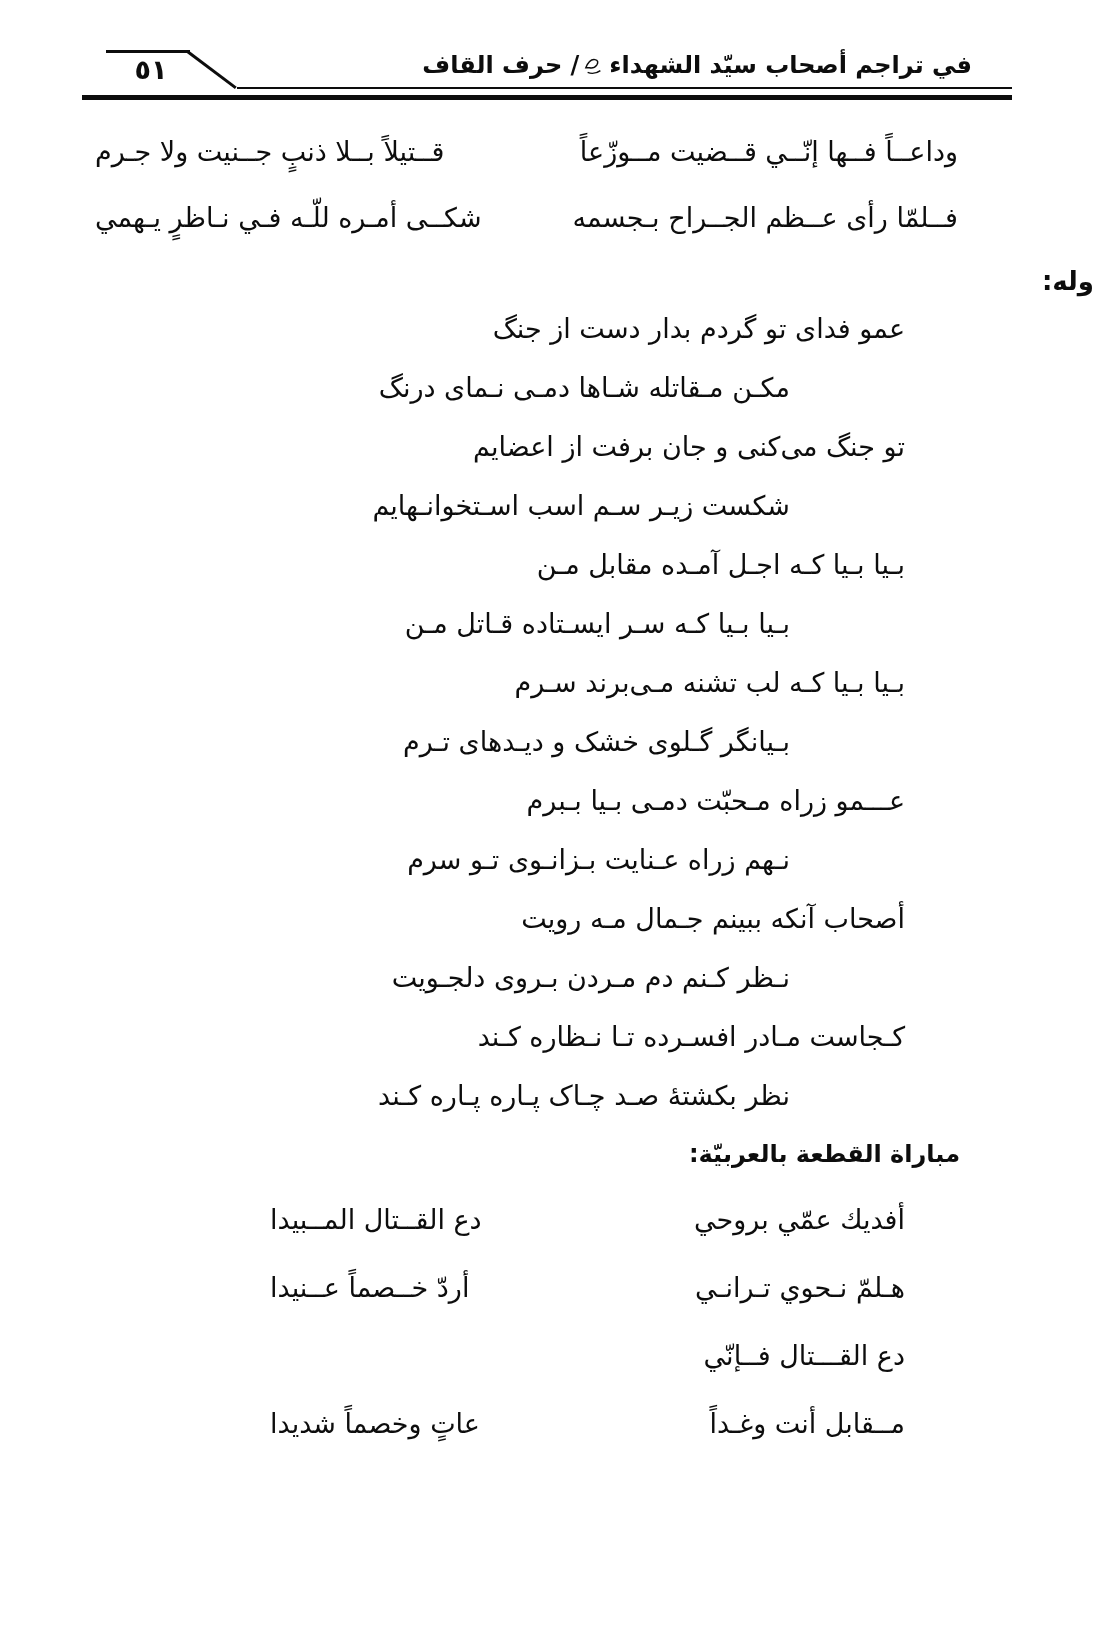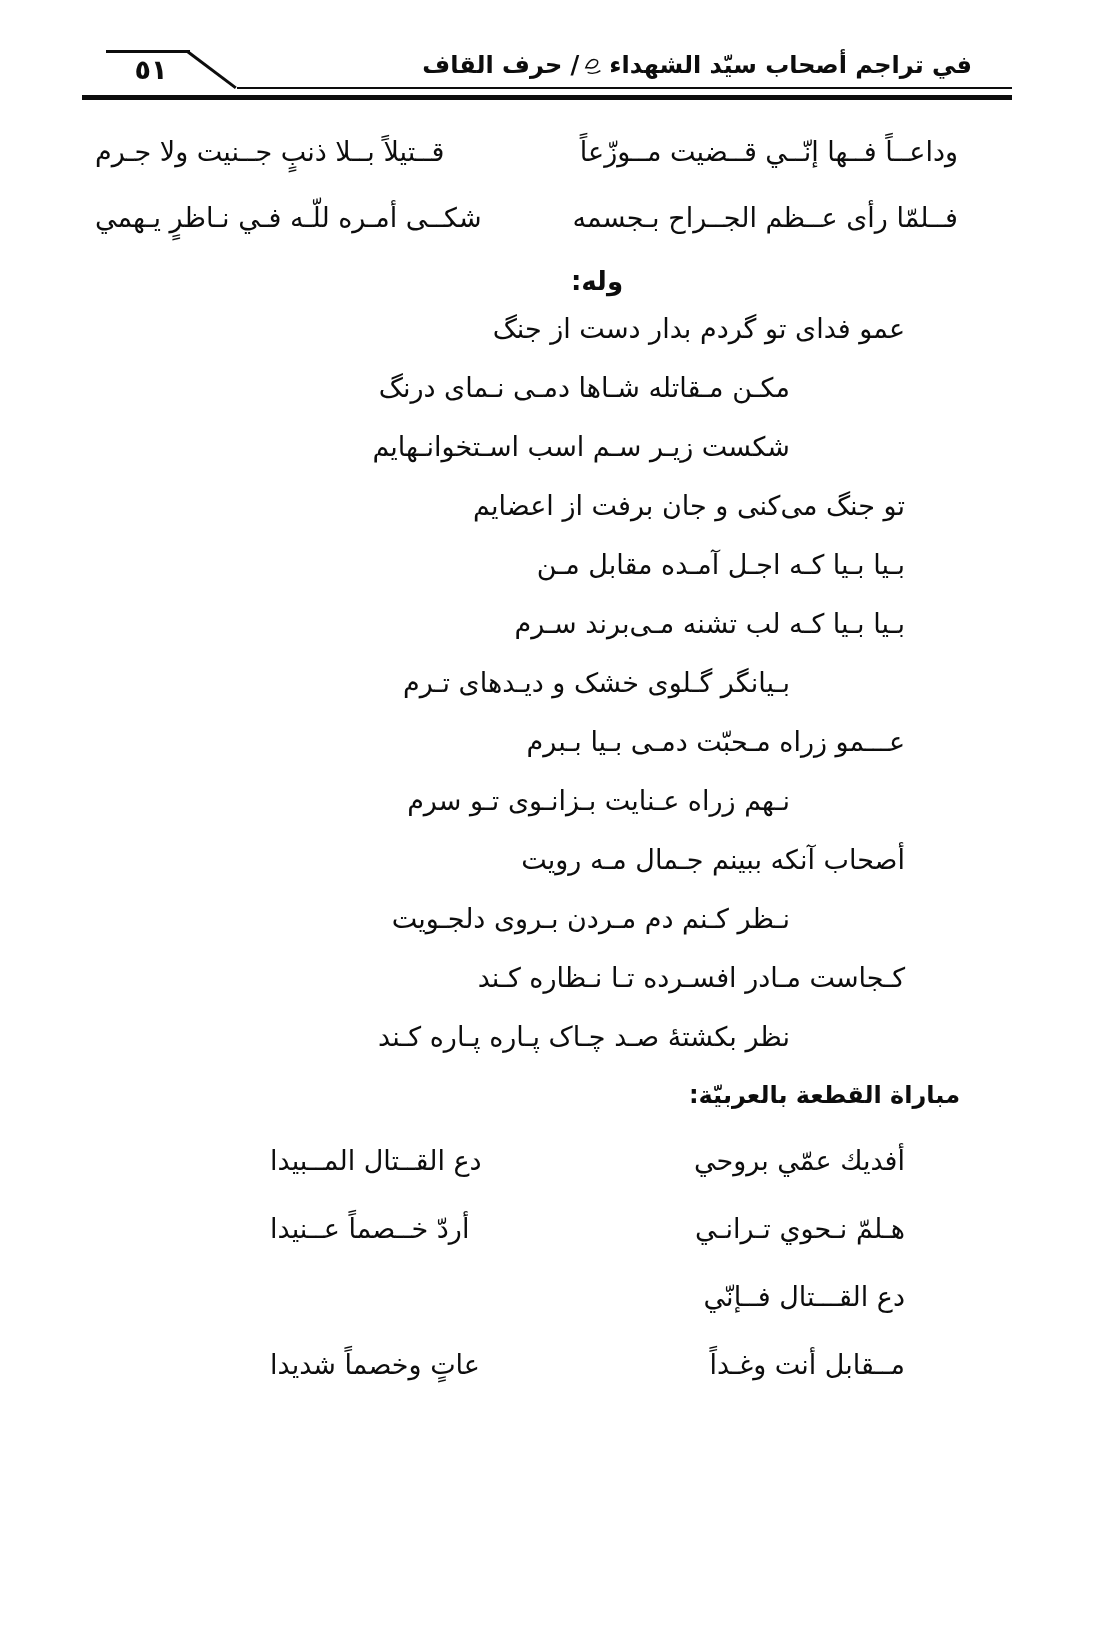--- a/index.html
+++ b/index.html
@@ -40,21 +40,21 @@
   .couplets.bottom{margin:0 189px 0 270px;font-size:27px;}
   .couplet-row{display:flex;justify-content:space-between;align-items:baseline;
     direction:rtl;white-space:nowrap;}
   .couplets.top .couplet-row{margin-bottom:26px;line-height:40px;}
   .couplets.bottom .couplet-row{margin-bottom:29px;line-height:39px;}
   .hemi{display:inline-block;}
 
   
   .section-label{
     margin:10px 0 6px;margin-left:100px;
-    text-align:center;font-size:26px;font-weight:bold;line-height:34px;
+    text-align:right;font-size:26px;font-weight:bold;line-height:34px;
   }
 
   
   .persian{margin-top:14px;}
   .p-line{
     direction:rtl;text-align:right;white-space:nowrap;
     font-size:27px;line-height:34px;margin-bottom:25px;
     padding-right:189px;
     padding-left:43px;
   }
@@ -95,23 +95,24 @@
       <span class="hemi">فــلمّا رأى عــظم الجــراح بـجسمه</span>
       <span class="hemi">شكــى أمـره للّـه فـي نـاظرٍ يـهمي</span>
     </div>
   </div>
 
   <div class="section-label">وله:</div>
 
   <div class="persian">
     <div class="p-line">عمو فدای تو گردم بدار دست از جنگ</div>
     <div class="p-line indent">مکـن مـقاتله شـاها دمـی نـمای درنگ</div>
+    <div class="p-line">تو جنگ می‌کنی و جان برفت از اعضایم</div>
     <div class="p-line indent">شکست زیـر سـم اسب اسـتخوانـهایم</div>
-    <div class="p-line">تو جنگ می‌کنی و جان برفت از اعضایم</div>
     <div class="p-line">بـیا بـیا کـه اجـل آمـده مقابل مـن</div>
+    <div class="p-line indent">بـیا بـیا کـه سـر ایسـتاده قـاتل مـن</div>
     <div class="p-line">بـیا بـیا کـه لب تشنه مـی‌برند سـرم</div>
     <div class="p-line indent">بـیانگر گـلوی خشک و دیـدهای تـرم</div>
     <div class="p-line">عـــمو زراه مـحبّت دمـی بـیا بـبرم</div>
     <div class="p-line indent">نـهم زراه عـنایت بـزانـوی تـو سرم</div>
     <div class="p-line">أصحاب آنکه ببینم جـمال مـه رویت</div>
     <div class="p-line indent">نـظر کـنم دم مـردن بـروی دلجـویت</div>
     <div class="p-line">کـجاست مـادر افسـرده تـا نـظاره کـند</div>
     <div class="p-line indent">نظر بکشتهٔ صـد چـاک پـاره پـاره کـند</div>
   </div>
 

